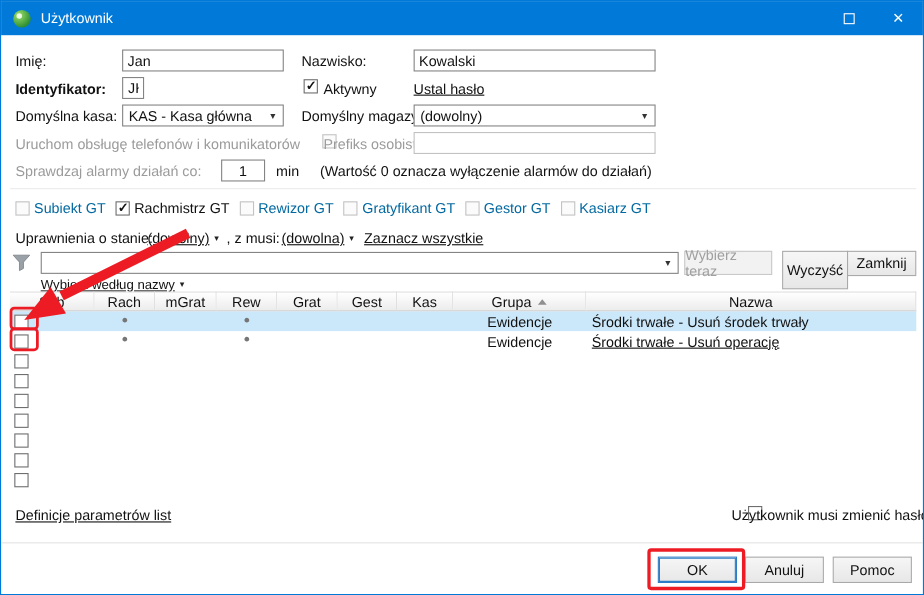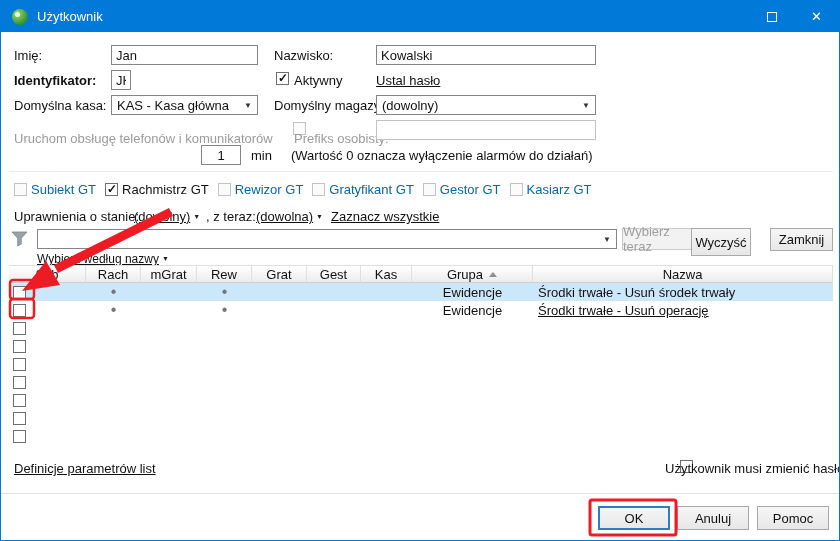--- a/index.html
+++ b/index.html
@@ -12,21 +12,21 @@
   .appicon { width:16px; height:16px; border-radius:50%; margin-left:11px; background:radial-gradient(circle at 32% 30%, #9ce06a, #2f8f33 72%); position:relative; flex:0 0 auto; }
   .appicon-hl { position:absolute; left:3px; top:3px; width:5px; height:5px; border-radius:50%; background:rgba(255,255,255,.85); }
   .wtitle { margin-left:9px; font-size:13px; white-space:nowrap; }
   .wbtns { margin-left:auto; display:flex; height:100%; }
   .wbtn { width:45px; height:100%; display:flex; align-items:center; justify-content:center; cursor:pointer; }
   .maxg { width:10px; height:10px; border:1px solid #fff; }
   .closeg { font-size:13px; line-height:1; }
 
   
   .lbl { position:absolute; font-size:13px; color:#111; white-space:nowrap; }
-  .lbl.dis { color:#9b9b9b;margin-top:8px; }
+  .lbl.dis { color:#9b9b9b; }
   .bold { font-weight:bold; }
   .link { text-decoration:underline; color:#111; cursor:pointer; }
   .caret { font-size:7px; color:#222; margin-left:3px; display:inline-block; vertical-align:2px; text-decoration:none; }
   .small { font-size:12px; }
 
   
   .tin { position:absolute; height:20px; border:1px solid #848484; font:13px "Liberation Sans", sans-serif; padding:0 4px; background:#fff; color:#111; }
   .tin.dis { border-color:#c2c2c2; color:#9b9b9b; }
   .tin.center { text-align:center; }
   .combo { position:absolute; height:20px; border:1px solid #848484; background:#fff; display:flex; align-items:center; padding-left:5px; cursor:pointer; }
@@ -107,20 +107,21 @@
     <span class="arrow">▼</span>
   </div>
 
   
   <span class="lbl dis" style="left:13px;top:122px">Uruchom obsługę telefonów i komunikatorów</span>
   <span class="cb dis abs" style="left:275px;top:121px"></span>
   <span class="lbl dis" style="left:293px;top:122px">Prefiks osobisty:</span>
   <input class="tin dis" style="left: 375px; top: 119px; width: 220px;" type="text" value="">
 
   
+  <span class="lbl dis" style="left:13px;top:147px">Sprawdzaj alarmy działań co:</span>
   <input class="tin center" style="left: 200px; top: 144px; width: 40px;" type="text" value="1">
   <span class="lbl" style="left:250px;top:147px">min</span>
   <span class="lbl" style="left:290px;top:147px">(Wartość 0 oznacza wyłączenie alarmów do działań)</span>
 
   <div class="sep" style="left:8px;top:170px;width:824px"></div>
 
   
   <div class="modules" id="modules-row">
       <span class="module-item">
         <span class="cb dis"></span>
@@ -144,36 +145,36 @@
       </span>
       <span class="module-item">
         <span class="cb dis"></span>
         <span class="mlabel dis">Kasiarz GT</span>
       </span>
     </div>
 
   
   <span class="lbl" style="left:13px;top:208px">Uprawnienia o stanie:</span>
   <span class="lbl" style="left:133px;top:208px"><span class="link">(dowolny)</span><span class="caret">▼</span></span>
-  <span class="lbl" style="left:205px;top:208px">, z teraz:</span>
+  <span class="lbl" style="left:205px;top:208px">, z musi:</span>
   <span class="lbl" style="left:255px;top:208px"><span class="link">(dowolna)</span><span class="caret">▼</span></span>
   <span class="lbl link" style="left:330px;top:208px">Zaznacz wszystkie</span>
 
   
   <span class="abs" style="left:10px;top:229px;width:18px;height:18px">
     <svg width="18" height="18" viewBox="0 0 18 18">
         <path d="M1 2h15l-5.7 6.3V14l-3.6 2V8.3L1 2z" fill="#9aa2a8" stroke="#7d858b" stroke-width="0.8"></path>
       </svg>
   </span>
   <div class="combo" style="left:36px;top:228px;width:580px">
     <span></span>
     <span class="arrow">▼</span>
   </div>
   <div class="btn dis" style="left:621px;top:227px;width:80px;height:22px">Wybierz teraz</div>
-  <div class="btn" style="left:690px;top:227px;width:60px;height:28px">Wyczyść</div>
+  <div class="btn" style="left:710px;top:227px;width:60px;height:35px">Wyczyść</div>
   <div class="btn" style="left:769px;top:227px;width:63px;height:23px">Zamknij</div>
 
   <span class="lbl small" style="left:36px;top:251px"><span class="link">Wybierz według nazwy</span><span class="caret">▼</span></span>
 
   
   <div class="abs" style="left:8px;top:264px;width:824px">
     <div class="thead" id="perm-head">
         <div class="th" style="width: 77px;">
           <span>Sub</span>
         </div>

